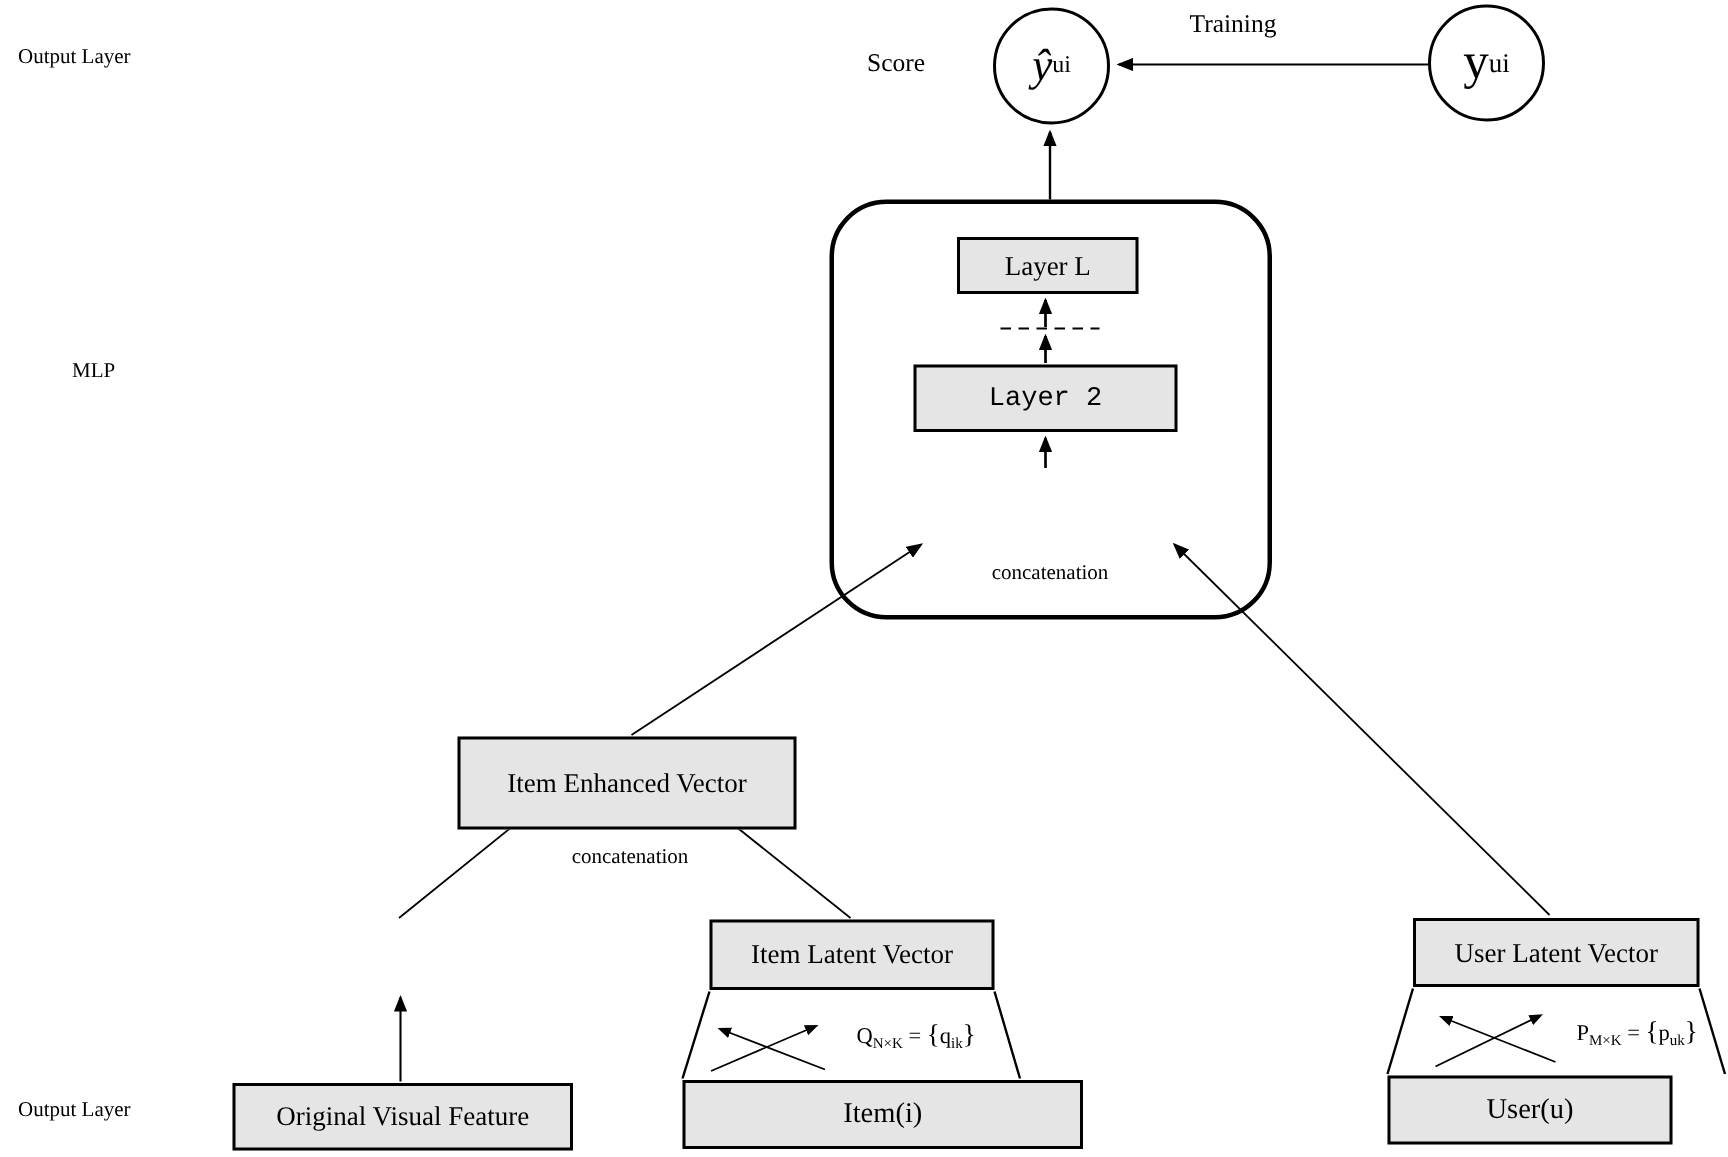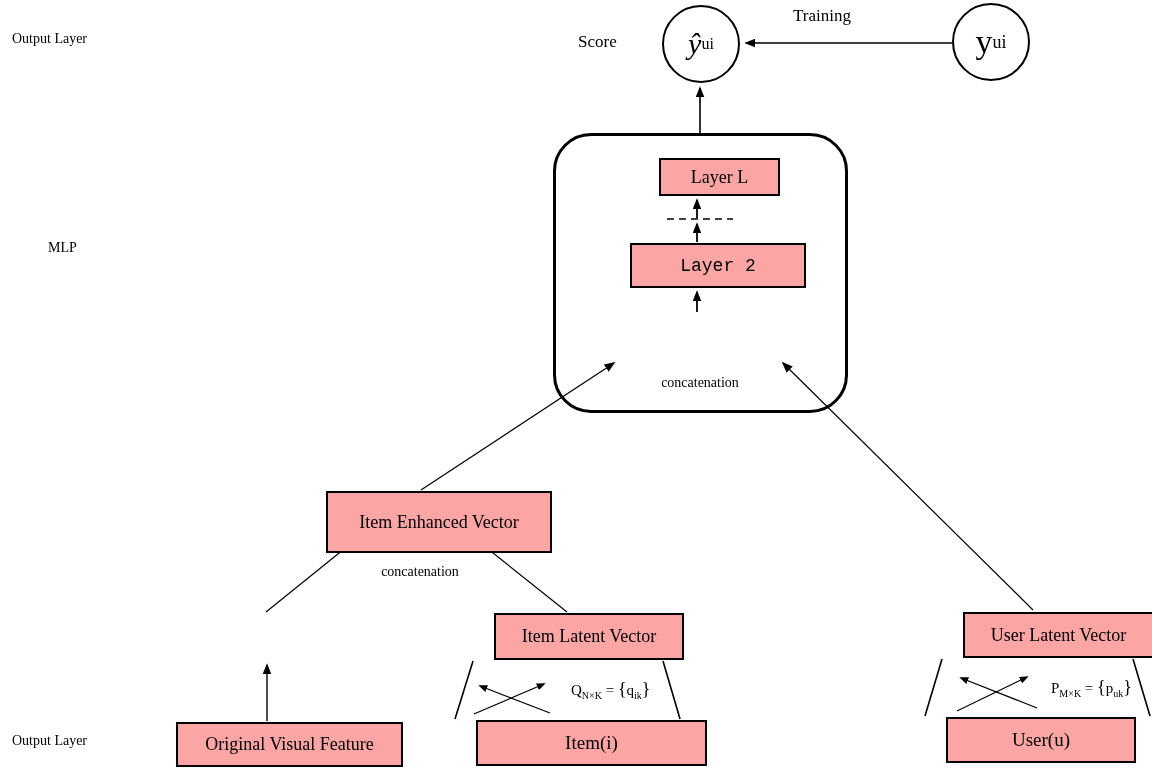--- a/index.html
+++ b/index.html
@@ -18,27 +18,26 @@
     font-size: 14px;
     white-space: nowrap;
     line-height: 1.1;
   }
   .lbl.small { font-size: 17px; }
   .lbl.center { text-align: center; }
   .box {
     position: absolute;
     box-sizing: border-box;
     border: 2px solid #000;
-    background: #fca5a5;
+    background: #e5e5e5;
     display: flex;
     align-items: center;
     justify-content: center;
     font-size: 18px;
     white-space: nowrap;
-    margin-left: 21px;
   }
   .box.bold { border-width: 2.5px; }
   .mlp-container {
     position: absolute;
     box-sizing: border-box;
     border: 3px solid #000;
     border-radius: 38px;
     background: transparent;
   }
   .circle {
@@ -129,21 +128,21 @@
   <div class="box bold" style="left:638px; top:158px; width:121px; height:38px;">Layer L</div>
   <div class="box bold" style="left:609px; top:243px; width:176px; height:45px;font-family:Liberation Mono, monospace;">Layer 2</div>
   <div class="lbl center" style="left:640px; top:375px; width:120px;">concatenation</div>
 
   <div class="box" style="left:305px; top:491px; width:226px; height:62px;">Item Enhanced Vector</div>
   <div class="lbl center" style="left:360px; top:564px; width:120px;">concatenation</div>
   <div class="box" style="left:473px; top:613px; width:190px; height:47px;">Item Latent Vector</div>
   <div class="box" style="left:155px; top:722px; width:227px; height:45px;">Original Visual Feature</div>
 
   <div class="box" style="left:942px; top:612px; width:191px; height:46px;">User Latent Vector</div>
-  <div class="box" style="left:455px; top:720px; width:231px; height:46px; font-size:19px;">Item(i)</div>
+  <div class="box" style="left:455px; top:720px; width:267px; height:46px; font-size:19px;">Item(i)</div>
   <div class="box" style="left:925px; top:717px; width:190px; height:46px; font-size:19px;">User(u)</div>
 
   <div class="formula" style="left:571px; top:680px;">
     <span>Q</span><sub>N×K</sub><span> = </span><span class="brace">{</span><span>q</span><sub>ik</sub><span class="brace">}</span>
   </div>
   <div class="formula" style="left:1051px; top:678px;">
     <span>P</span><sub>M×K</sub><span> = </span><span class="brace">{</span><span>p</span><sub>uk</sub><span class="brace">}</span>
   </div>
 
 </div>

